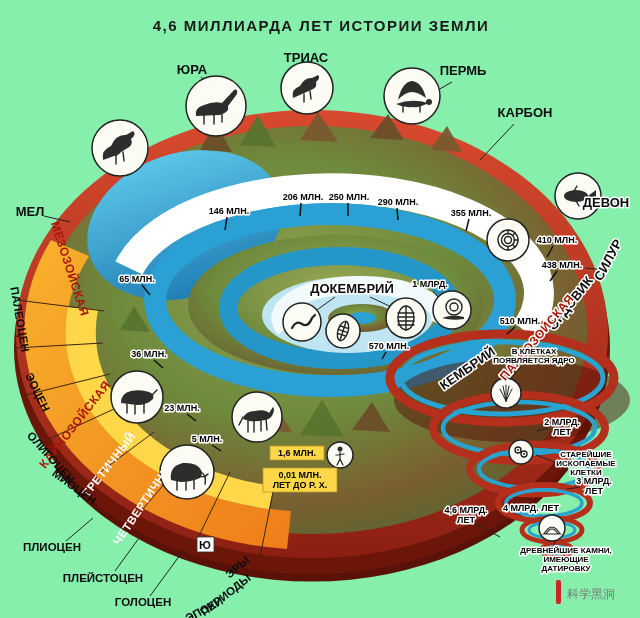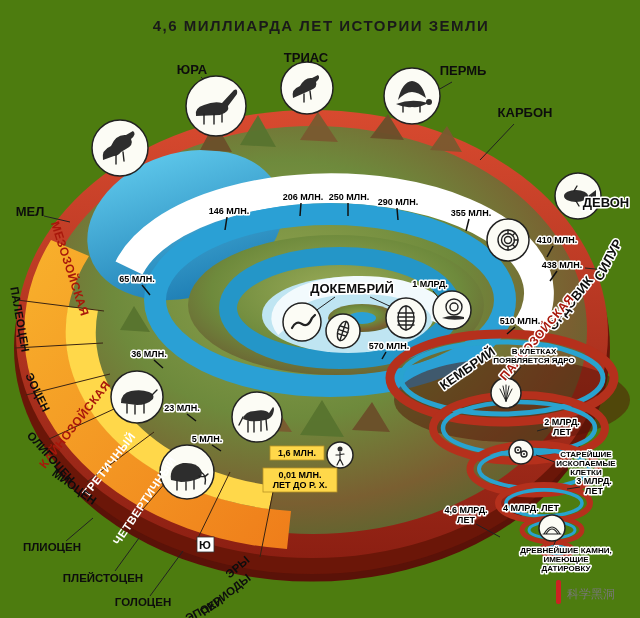--- a/index.html
+++ b/index.html
@@ -1,17 +1,17 @@
 <!DOCTYPE html>
 <html><head>
 <meta charset="utf-8">
 <title>Diagram</title>
 <style>
   html,body{margin:0;padding:0;background:#fff}
-  .canvas{position:relative;width:640px;height:618px;background:#4d7c0f;overflow:hidden;
+  .canvas{position:relative;width:640px;height:618px;background:#86efac;overflow:hidden;
           font-family:"Liberation Sans",sans-serif}
   svg text{text-anchor:middle;user-select:none}
   .t-title{font:bold 15px "Liberation Sans",sans-serif;fill:#1a1a1a;letter-spacing:1.5px}
   .t-period{font:bold 13px "Liberation Sans",sans-serif;fill:#0d0d0d}
   .t-era{font:bold 12px "Liberation Sans",sans-serif;fill:#a8170b;letter-spacing:.5px}
   .t-era-w{font:bold 11.5px "Liberation Sans",sans-serif;fill:#ffffff;letter-spacing:.5px}
   .t-epoch{font:bold 11.5px "Liberation Sans",sans-serif;fill:#0d0d0d}
   .t-scale{font:bold 11.5px "Liberation Sans",sans-serif;fill:#0d0d0d}
   .t-time{font:bold 9px "Liberation Sans",sans-serif;fill:#000}
   .t-anno{font:bold 8px "Liberation Sans",sans-serif;fill:#000}

